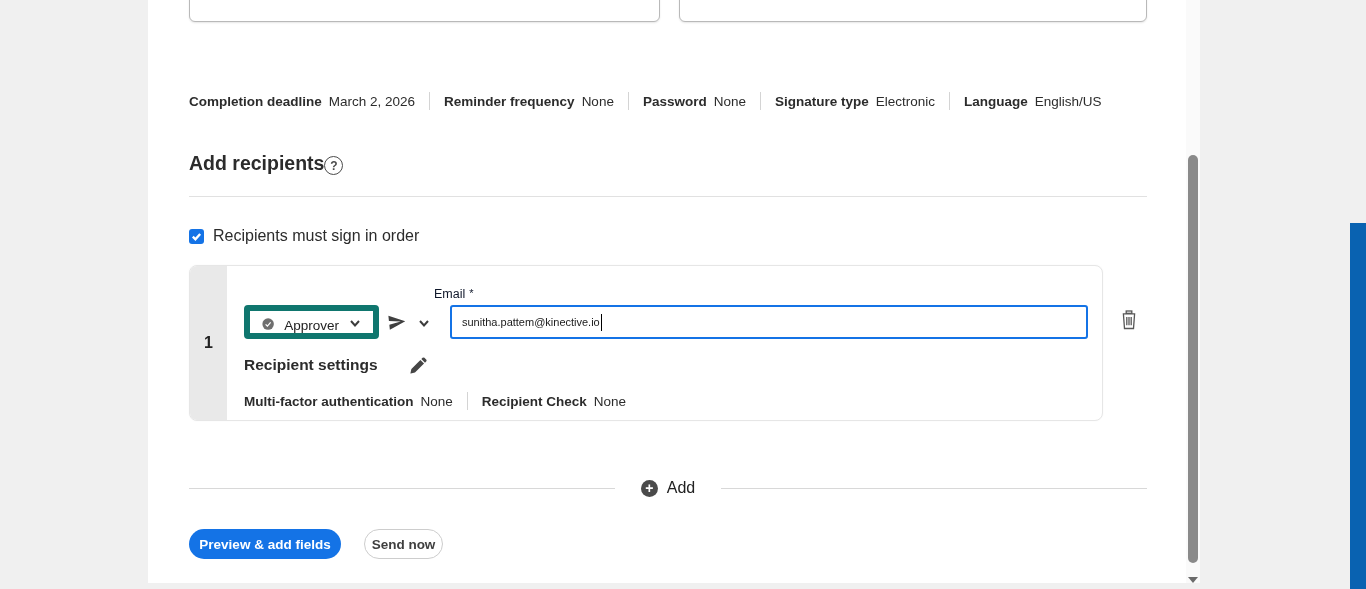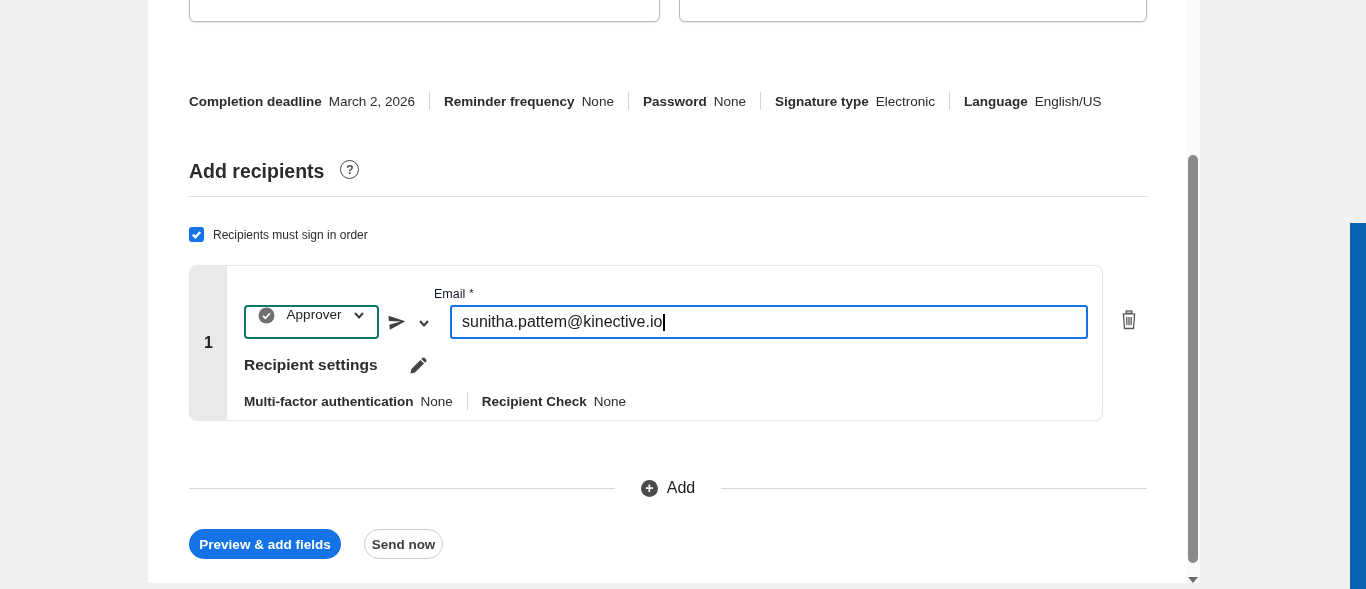--- a/index.html
+++ b/index.html
@@ -15,64 +15,64 @@
   #edge-bar { left:1350px; top:223px; width:16px; height:366px; }
 
   
   .top-box { top:-14px; height:36px; background:#fff; border:1px solid #b9b9b9;
              border-radius:6px; box-shadow:0 1px 2px rgba(0,0,0,.10); }
   #top-box-left { left:189px; width:471px; }
   #top-box-right { left:679px; width:468px; }
 
   
   #agreement-title { left:189px; top:57px; font-size:15.5px; font-weight:bold; display:flex; align-items:center; gap:22px; }
-  #add-recipients-title { left:189px; top:160px; font-size:19.5px; font-weight:bold; display:flex; align-items:flex-start; gap:16px; }
+  #add-recipients-title { left:189px; top:152px; font-size:19.5px; font-weight:bold; display:flex; align-items:flex-end; }
   .edit-btn { width:17px; height:17px; display:inline-flex; cursor:pointer; }
   .edit-btn svg { width:17px; height:17px; fill:#464646; }
   .help-btn { width:19px; height:19px; border:1.6px solid #4b4b4b; border-radius:50%;
               display:inline-flex; align-items:center; justify-content:center;
               font-size:12px; font-weight:bold; color:#4b4b4b; cursor:pointer; }
 
   
   .meta-row { display:flex; align-items:center; font-size:13.5px; white-space:nowrap; }
   #agreement-meta { left:189px; top:92px; }
   .meta-pair b { font-weight:bold; margin-right:7px; }
   .meta-sep { width:1px; height:18px; background:#d4d4d4; margin:0 14px; }
 
   #section-divider { left:189px; top:196px; width:958px; height:1px; background:#e1e1e1; }
 
   
   #order-row { left:189px; top:227px; display:flex; align-items:center; gap:9px; }
   #order-checkbox { width:15px; height:15px; border-radius:3px; display:flex; align-items:center;
                     justify-content:center; cursor:pointer; }
   #order-checkbox svg { width:11px; height:11px; stroke:#fff; stroke-width:2.6; fill:none; }
-  #order-label { font-size:12px; }
+  #order-label { font-size:16px; }
 
   
   #recipient-card { left:189px; top:265px; width:914px; height:156px; background:#fff;
                     border:1px solid #e6e6e6; border-radius:8px; box-shadow:0 0 2px rgba(0,0,0,.04); }
   #num-strip { left:0; top:0; width:37px; height:154px; background:#e9e9e9;
                border-radius:7px 0 0 7px; display:flex; align-items:center; justify-content:center;
                font-size:16px; font-weight:bold; color:#222; }
   #email-label { left:244px; top:21px; font-size:12.5px; color:#0f172a; }
   #email-label .req { margin-left:4px; font-size:11px; position:relative; top:-1px; }
 
   #role-btn { left:54px; top:39px; width:135px; height:34px; background:#fff;
-              border:2px solid #0f766e; border-radius:4px; display:flex; align-items:flex-start;
+              border:6px solid #0f766e; border-radius:4px; display:flex; align-items:flex-end;
               padding:0 12px; gap:10px; cursor:pointer; }
   .role-status { width:17px; height:17px; }
   #role-btn .label { font-size:13.5px; color:#222; flex:1; text-align:center; }
   .chev svg { width:12px; height:12px; stroke:#3c3c3c; stroke-width:2; fill:none; }
 
   #send-group { left:197px; top:46px; display:flex; align-items:center; gap:11px; }
   #send-group .plane svg { width:20px; height:20px; fill:#3f3f3f; transform:rotate(-6deg); }
 
   #email-input { left:260px; top:39px; width:638px; height:34px; border:2px solid #1473e6;
                  border-radius:3px; background:#fff; display:flex; align-items:center;
-                 padding:0 10px; font-size:16px; color:#1a1a1a; cursor:text; }
+                 padding:0 10px; font-size:11px; color:#1a1a1a; cursor:text; }
   .caret { display:inline-block; width:1.5px; height:17px; background:#000; margin-left:1px; }
 
   #recipient-settings-title { left:54px; top:90px; font-size:15.5px; font-weight:bold;
                               display:flex; align-items:center; gap:32px; }
   #recipient-meta { left:54px; top:126px; }
 
   #trash-btn { left:1120px; top:310px; width:22px; height:22px; cursor:pointer; display:flex; }
   #trash-btn svg { width:18px; height:20px; stroke:#575757; stroke-width:1.3; fill:none; }
 
   

